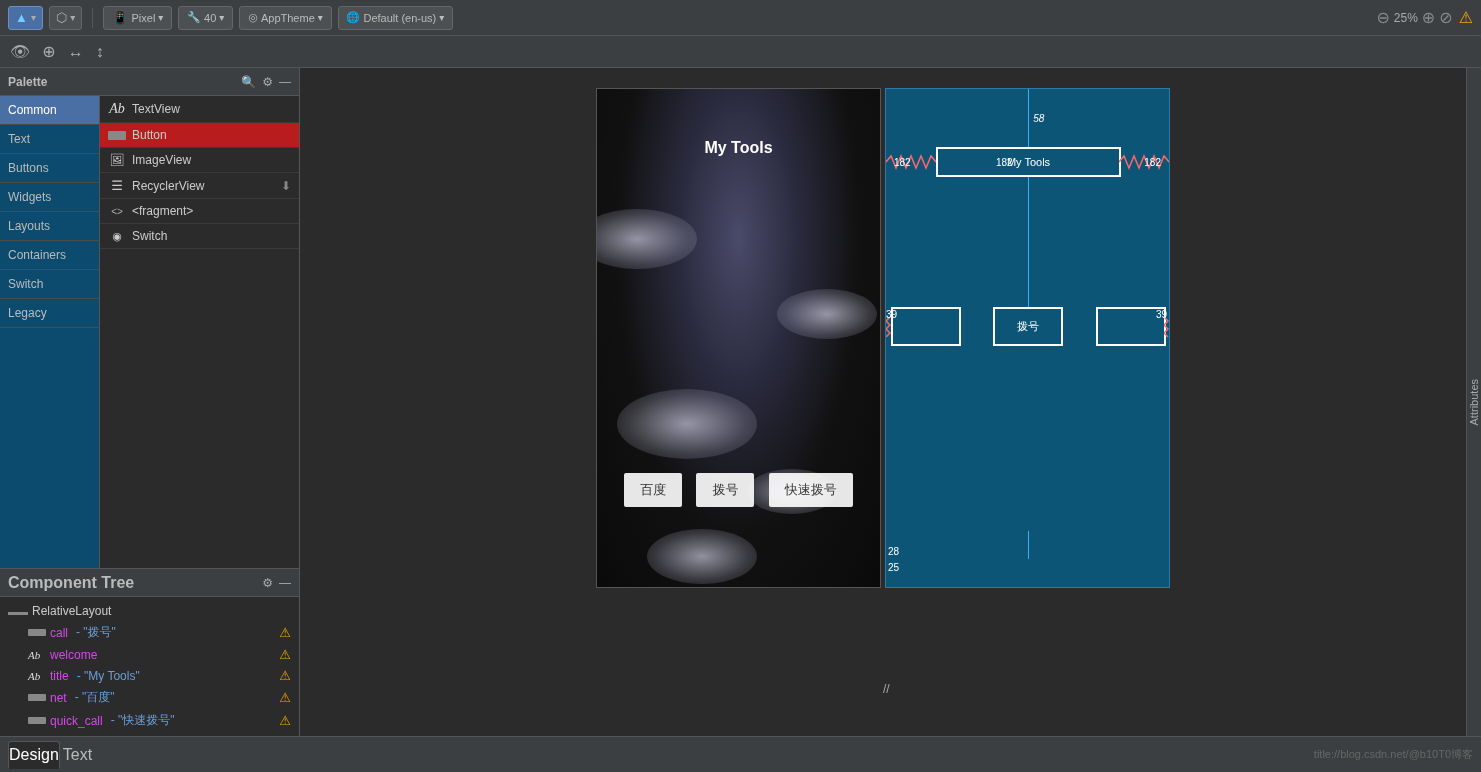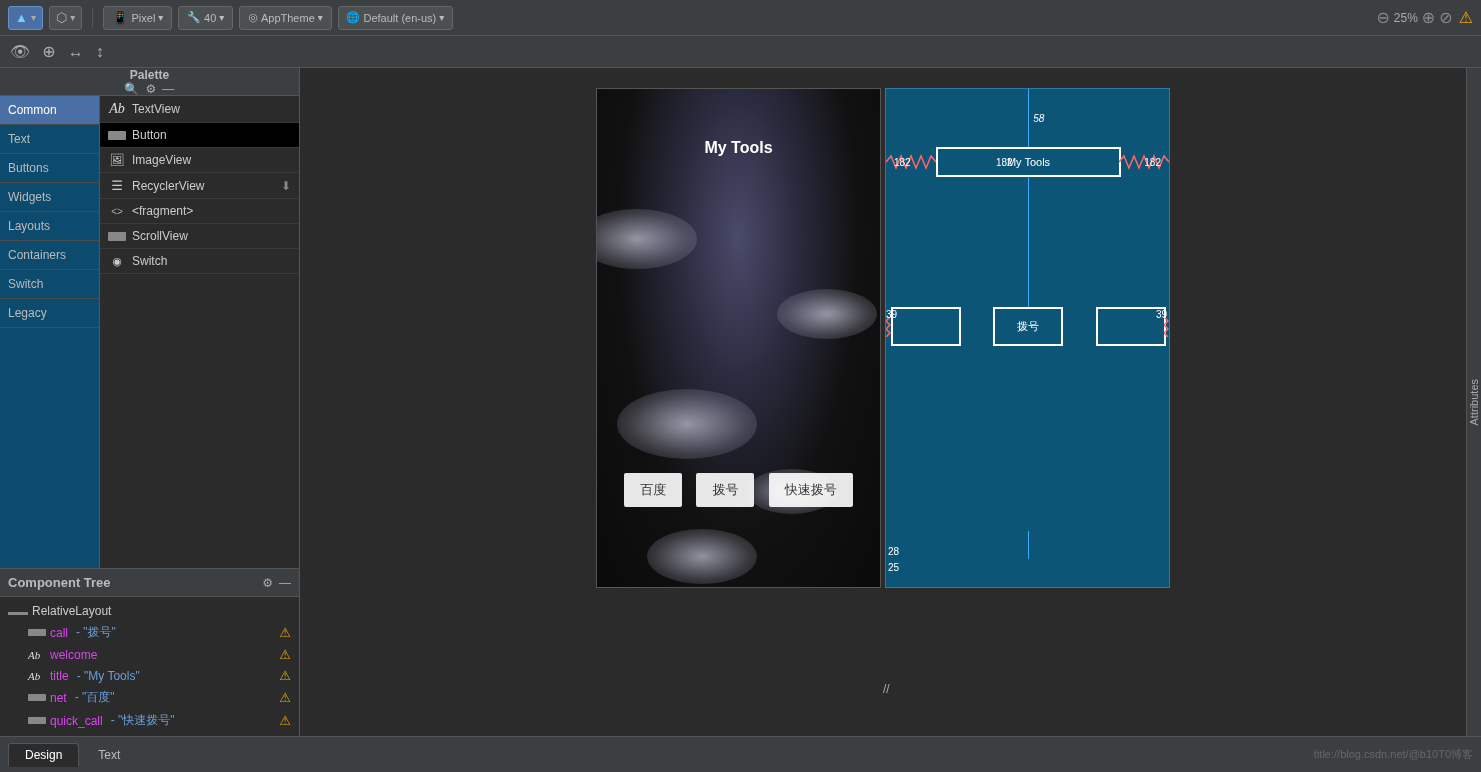--- a/index.html
+++ b/index.html
@@ -59,23 +59,23 @@
       display: flex;
       flex-direction: column;
     }
 
     
     #palette-header {
       height: 28px;
       background: #3c3f41;
       display: flex;
       align-items: center;
+      justify-content: space-between;
       padding: 0 8px;
       border-bottom: 1px solid #555;
-      flex-direction: column;
     }
     #palette-title { font-size: 12px; font-weight: bold; color: #bbb; }
     .panel-header-icons { display: flex; gap: 6px; color: #aaa; cursor: pointer; }
 
     
     #palette-body {
       display: flex;
       flex: 1;
       overflow: hidden;
     }
@@ -105,38 +105,38 @@
     .widget-item {
       display: flex;
       align-items: center;
       padding: 5px 8px;
       font-size: 12px;
       color: #ccc;
       cursor: pointer;
       border-bottom: 1px solid #3a3a3a;
       gap: 6px;
     }
-    .widget-item.selected { background: #000000; }
+    .widget-item.selected { background: #b91c1c; }
     .widget-icon { font-size: 14px; min-width: 18px; text-align: center; }
     .widget-scroll-indicator { margin-left: auto; color: #888; }
 
     
     #component-tree {
       border-top: 1px solid #555;
     }
     #component-tree-header {
       height: 28px;
       background: #3c3f41;
       display: flex;
       align-items: center;
       justify-content: space-between;
       padding: 0 8px;
       border-bottom: 1px solid #555;
     }
-    #component-tree-title { font-size: 13px; font-weight: bold; color: #bbb; }
+    #component-tree-title { font-size: 16px; font-weight: bold; color: #bbb; }
     #component-tree-body {
       background: #2b2b2b;
       padding: 4px 0;
     }
     .tree-item {
       display: flex;
       align-items: center;
       padding: 3px 8px;
       font-size: 12px;
       color: #ccc;
@@ -260,22 +260,22 @@
     #bottom-tabs {
       height: 36px;
       background: #3c3f41;
       display: flex;
       align-items: center;
       border-top: 1px solid #555;
       padding: 0 8px;
       gap: 2px;
     }
     .bottom-tab {
-      padding: 4px 16px;
-      font-size: 12px;
+      padding: 4px 0;
+      font-size: 16px;
       color: #bbb;
       cursor: pointer;
       border: 1px solid transparent;
       border-radius: 3px 3px 0 0;
     }
     .bottom-tab.active {
       background: #2b2b2b;
       color: #fff;
       border-color: #555 #555 transparent;
     }
@@ -384,24 +384,20 @@
         <div class="widget-item">
           <span class="widget-icon" style="font-size:13px;">☰</span>
           <span>RecyclerView</span>
           <span class="widget-scroll-indicator">⬇</span>
         </div>
         <div class="widget-item">
           <span class="widget-icon" style="font-size:10px;color:#aaa;">&lt;&gt;</span>
           <span>&lt;fragment&gt;</span>
         </div>
         <div class="widget-item">
-          <span class="widget-icon" style="background:#888;width:14px;height:9px;display:inline-block;border-radius:1px;"></span>
-          <span>ScrollView</span>
-        </div>
-        <div class="widget-item">
           <span class="widget-icon" style="font-size:11px;">◉</span>
           <span>Switch</span>
         </div>
       </div>
     </div>
 
     <div id="component-tree">
       <div id="component-tree-header">
         <span id="component-tree-title">Component Tree</span>
         <div class="panel-header-icons">

